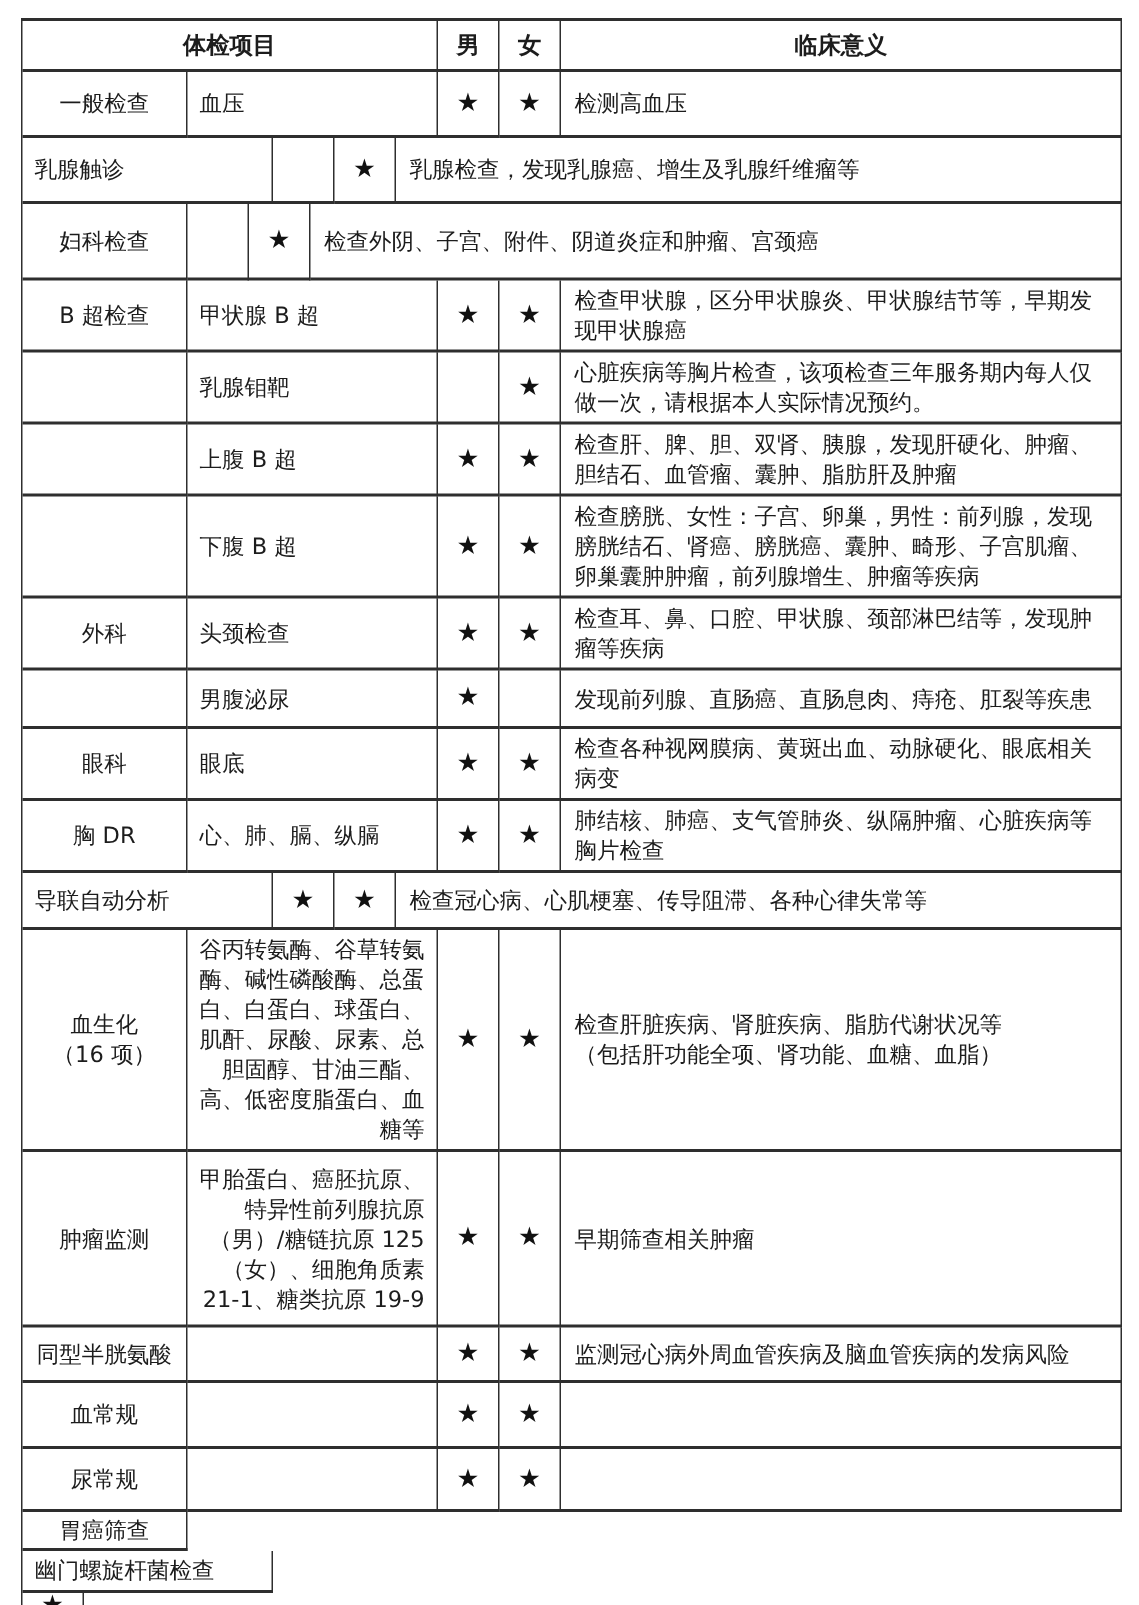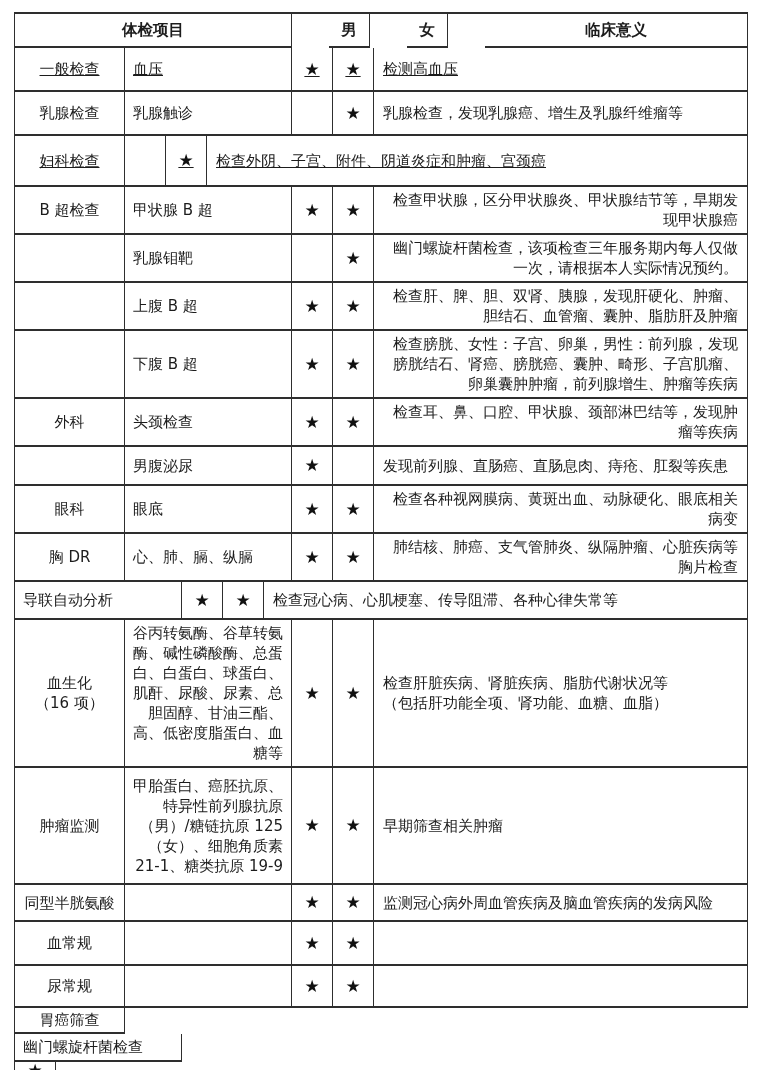--- a/index.html
+++ b/index.html
@@ -19,66 +19,65 @@
     border-right:1px solid #2e2e2e;
     border-bottom:2px solid #2e2e2e;
     display:flex;align-items:center;
     font-size:15px;line-height:20px;
     overflow:hidden;
   }
   
   .c-cat{width:110px;justify-content:center;text-align:center;white-space:pre-line;padding:2px 4px;}
   .c-item{width:167px;padding:3px 8px;text-align:right;white-space:pre-line;}
   .c-male,.c-female{width:41px;justify-content:center;}
-  .c-clinical{flex:1;padding:3px 9px;text-align:right;white-space:pre-line;}
+  .c-clinical{flex:1;padding:3px 9px;text-align:left;white-space:pre-line;}
   
   .header-row .cell{font-weight:bold;font-size:15.5px;justify-content:center;text-align:center;padding:0;}
-  .header-row{height:34px;gap:37px;}
+  .header-row{height:34px;}
   .c-items-merged{width:277px;}
   .star{
     font-size:17px;line-height:1;color:#111111;
     font-family:"DejaVu Sans",sans-serif;
   }
 </style>
 </head>
 <body>
 
 <div class="hc-table">
   <div class="row header-row">
     <div class="cell c-items-merged">体检项目</div>
     <div class="cell c-male">男</div>
     <div class="cell c-female">女</div>
     <div class="cell c-clinical" style="justify-content:center;">临床意义</div>
   </div>
   <div id="table-body">
-  <div class="row" style="min-height: 44px; text-decoration: underline;">
+  <div class="row" style="min-height: 44px;">
     <div class="cell c-cat">一般检查</div>
     <div class="cell c-item">血压</div>
     <div class="cell c-male">
           <span class="star">★</span>
         </div>
     <div class="cell c-female">
           <span class="star">★</span>
         </div>
     <div class="cell c-clinical">检测高血压</div>
   </div>
 
   <div class="row" style="min-height: 44px;">
-    <div class="cell c-cat">乳腺检查</div>
     <div class="cell c-item">乳腺触诊</div>
     <div class="cell c-male">
           <span class="star"></span>
         </div>
     <div class="cell c-female">
           <span class="star">★</span>
         </div>
     <div class="cell c-clinical">乳腺检查，发现乳腺癌、增生及乳腺纤维瘤等</div>
   </div>
 
-  <div class="row" style="min-height: 51px; text-decoration: underline;">
+  <div class="row" style="min-height: 51px;">
     <div class="cell c-cat">妇科检查</div>
     <div class="cell c-male">
           <span class="star"></span>
         </div>
     <div class="cell c-female">
           <span class="star">★</span>
         </div>
     <div class="cell c-clinical">检查外阴、子宫、附件、阴道炎症和肿瘤、宫颈癌</div>
   </div>
 
@@ -96,21 +95,21 @@
 
   <div class="row" style="min-height: 47px;">
     <div class="cell c-cat"></div>
     <div class="cell c-item">乳腺钼靶</div>
     <div class="cell c-male">
           <span class="star"></span>
         </div>
     <div class="cell c-female">
           <span class="star">★</span>
         </div>
-    <div class="cell c-clinical">幽门螺旋杆菌检查，该项检查三年服务期内每人仅做一次，请根据本人实际情况预约。</div>
+    <div class="cell c-clinical">心脏疾病等胸片检查，该项检查三年服务期内每人仅做一次，请根据本人实际情况预约。</div>
   </div>
 
   <div class="row" style="min-height: 45px;">
     <div class="cell c-cat"></div>
     <div class="cell c-item">上腹 B 超</div>
     <div class="cell c-male">
           <span class="star">★</span>
         </div>
     <div class="cell c-female">
           <span class="star">★</span>

